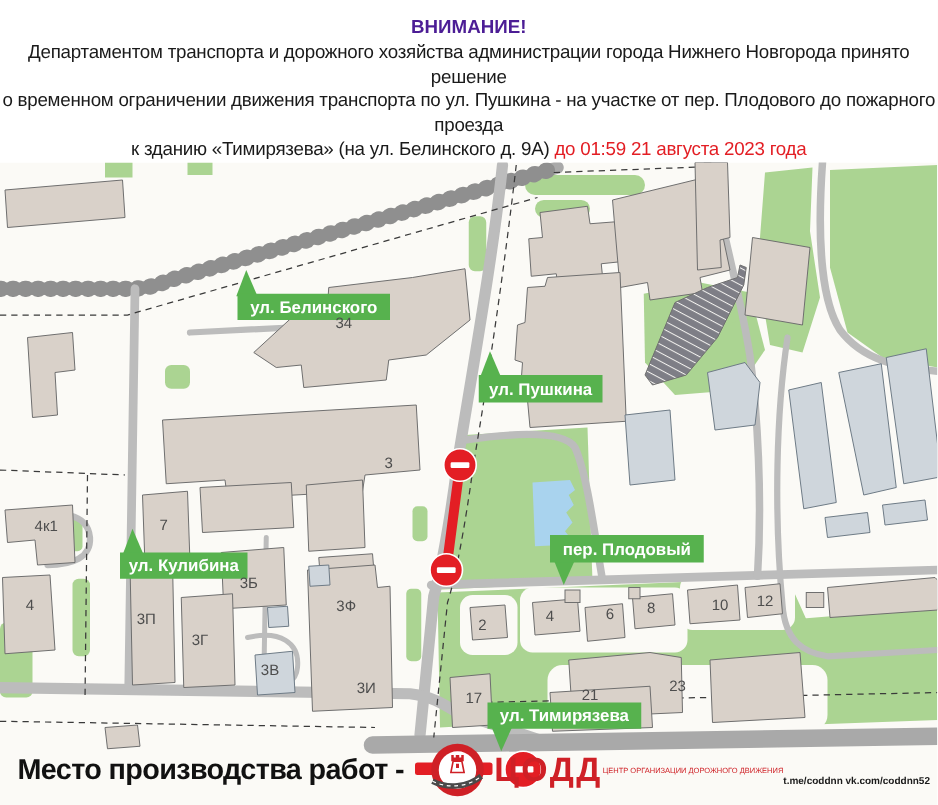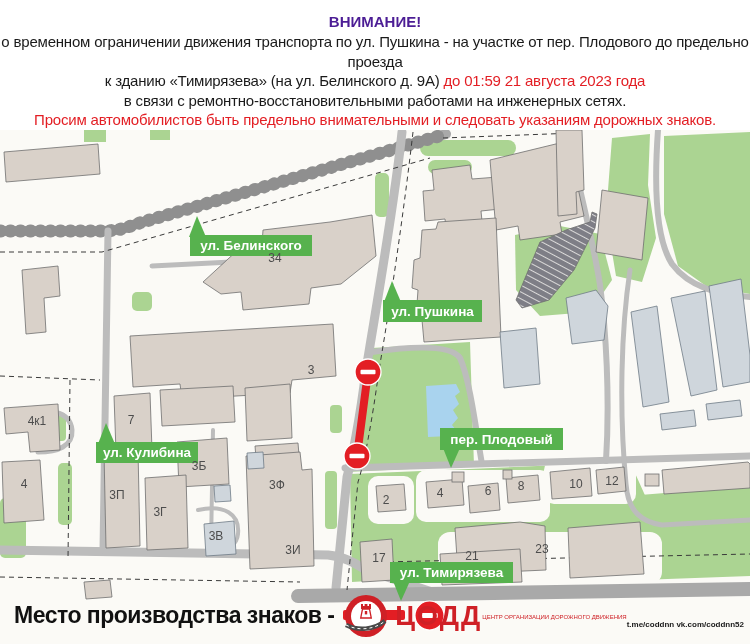--- a/index.html
+++ b/index.html
@@ -21,21 +21,22 @@
   .logo-sub{font-size:6px;color:#cf2026;white-space:nowrap;margin-top:1px;}
   .logo-links{font-size:8px;font-weight:bold;color:#1a1a1a;white-space:nowrap;margin-top:18px;}
 </style>
 </head>
 <body>
 
 <div class="page">
 
   <div class="header">
     <div class="h-title">ВНИМАНИЕ!</div>
-    <div class="h-line">о временном ограничении движения транспорта по ул. Пушкина - на участке от пер. Плодового до предельно проезда</div>
+    <div class="h-line">Департаментом транспорта и дорожного хозяйства администрации города Нижнего Новгорода принято решение</div>
+    <div class="h-line">о временном ограничении движения транспорта по ул. Пушкина - на участке от пер. Плодового до пожарного проезда</div>
     <div class="h-line"><span>к зданию «Тимирязева» (на ул. Белинского д. 9А) </span><span class="red">до 01:59 21 августа 2023 года</span></div>
     <div class="h-line">в связи с ремонтно-восстановительными работами на инженерных сетях.</div>
     <div class="h-line red">Просим автомобилистов быть предельно внимательными и следовать указаниям дорожных знаков.</div>
   </div>
 
   <svg id="map-svg" width="750" height="514" viewBox="0 0 750 514">
     <defs>
       <pattern id="fanstripe" patternUnits="userSpaceOnUse" width="6" height="6" patternTransform="rotate(118)">
         <rect width="6" height="6" fill="#7e7e86"></rect>
         <line x1="0" y1="0" x2="0" y2="6" stroke="#f3f2ef" stroke-width="1.6"></line>
@@ -210,21 +211,21 @@
         <text x="521" y="360" text-anchor="middle" class="bnum">8</text>
         <text x="576" y="358" text-anchor="middle" class="bnum">10</text>
         <text x="612" y="355" text-anchor="middle" class="bnum">12</text>
         <text x="542" y="423" text-anchor="middle" class="bnum">23</text>
         <text x="379" y="432" text-anchor="middle" class="bnum">17</text>
         <text x="472" y="430" text-anchor="middle" class="bnum">21</text>
       </g>
   </svg>
 
   <div class="legend">
-    <span class="legend-text">Место производства знаков -</span>
+    <span class="legend-text">Место производства работ -</span>
     <span class="legend-bar"></span>
     <svg width="31" height="31" viewBox="-16 -16 32 32">
       <circle r="15" fill="#e31e24" stroke="#ffffff" stroke-width="1.2"></circle>
       <rect x="-8.5" y="-2.6" width="17" height="5.2" rx="1" fill="#ffffff"></rect>
     </svg>
   </div>
 
   <div class="logo">
     <svg width="48" height="48" viewBox="-24 -24 48 48">
       <circle r="21" fill="#cf2026"></circle>

